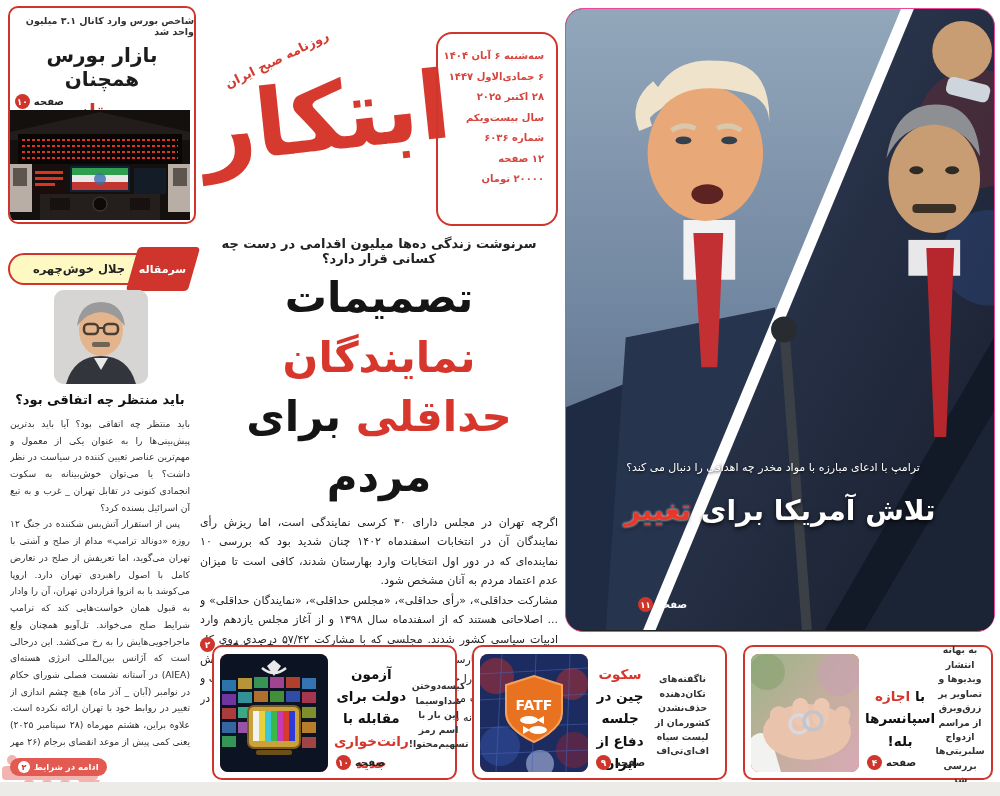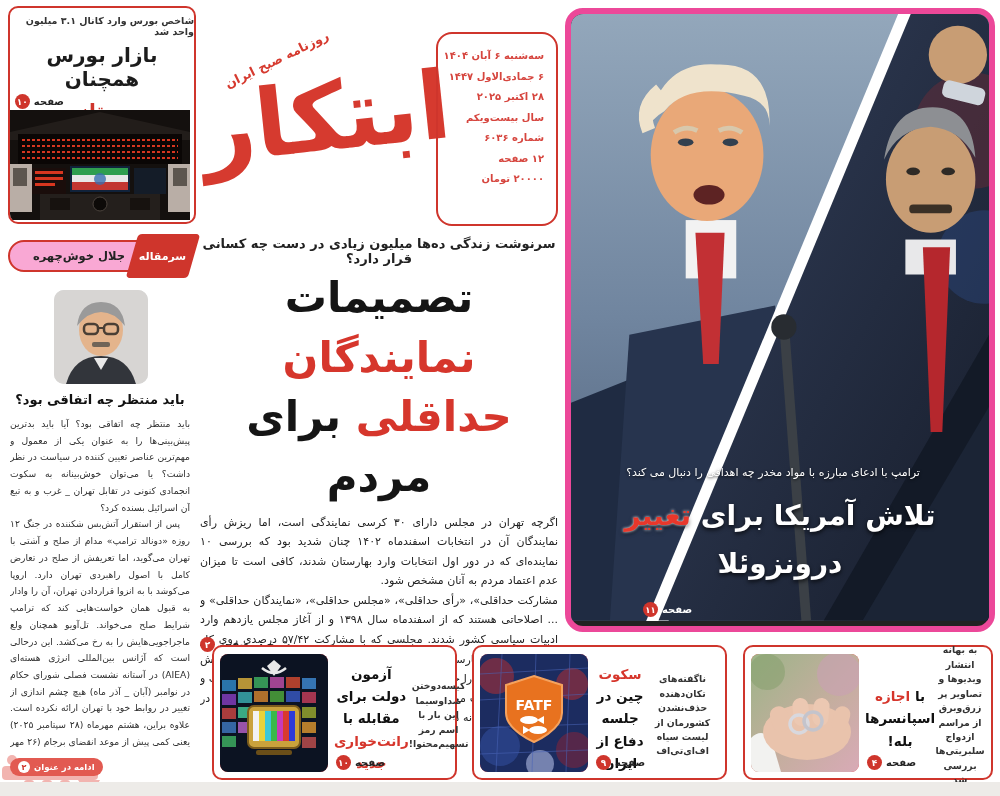--- a/index.html
+++ b/index.html
@@ -33,35 +33,35 @@
   .logo{position:absolute;left:0;top:18px;width:255px;height:190px;display:flex;align-items:center;justify-content:center;
       font-size:94px;font-weight:bold;color:#d63a2f;transform:rotate(-6deg);white-space:nowrap;direction:rtl;}
   .tagline{position:absolute;left:22px;top:48px;font-size:12.5px;font-weight:bold;color:#d63a2f;
       transform:rotate(-26deg);white-space:nowrap;direction:rtl;}
   .datebox{position:absolute;right:6px;top:28px;width:122px;height:194px;border:2px solid var(--red);
       border-radius:16px;padding:12px 12px 16px 6px;direction:rtl;}
   .datebox div{font-size:10px;font-weight:bold;color:#d6453e;line-height:2.05;white-space:nowrap;}
 
   
   .photo-box{position:absolute;left:565px;top:8px;width:430px;height:624px;border-radius:18px;
-      overflow:hidden;border:6px solid #ec4899;background:#222;}
+      overflow:hidden;border:1px solid #ec4899;background:#222;}
   .photo-box svg{position:absolute;inset:0;}
   .photo-kicker{position:absolute;left:0;right:14px;top:452px;text-align:center;font-size:11px;color:#fff;
       text-shadow:0 1px 3px rgba(0,0,0,.8);direction:rtl;}
   .photo-h{position:absolute;left:0;right:0;top:478px;text-align:center;font-size:28px;font-weight:bold;
       color:#fff;direction:rtl;line-height:1.7;text-shadow:0 2px 4px rgba(0,0,0,.75);}
   .photo-h .red{color:#e8372b;text-shadow:0 0 3px #fff,0 2px 4px rgba(0,0,0,.6);}
   .photo-badge{position:absolute;left:72px;top:588px;display:flex;align-items:center;gap:4px;direction:rtl;}
   .photo-badge .lbl{font-size:10px;color:#fff;font-weight:bold;}
   .photo-badge .num{width:15px;height:15px;border-radius:50%;background:var(--red);color:#fff;font-size:8.5px;
       font-weight:bold;display:flex;align-items:center;justify-content:center;}
 
   
   .editorial{position:absolute;left:8px;top:240px;width:184px;height:556px;}
-  .ed-header{position:relative;height:32px;border:2px solid var(--red);border-radius:16px;background:#f9a8d4;}
+  .ed-header{position:relative;height:32px;border:2px solid var(--red);border-radius:16px;background:#fef9c3;margin-top:13px;}
   .ed-author{position:absolute;left:14px;right:56px;top:0;bottom:0;display:flex;align-items:center;
       justify-content:center;font-size:11.5px;font-weight:bold;color:#222;direction:rtl;}
   .ed-tab{position:absolute;right:-4px;top:-8px;width:62px;height:44px;background:var(--red);
       transform:skewX(-16deg);border-radius:4px;display:flex;align-items:center;justify-content:center;}
   .ed-tab span{transform:skewX(16deg);color:#fff;font-size:11px;font-weight:bold;}
   .portrait{position:absolute;left:46px;top:50px;width:94px;height:94px;border-radius:10px;overflow:hidden;background:#d9d9d9;}
   .ed-title{position:absolute;left:0;right:0;top:152px;text-align:center;font-size:13px;font-weight:bold;
       color:#111;direction:rtl;}
   .ed-body{position:absolute;left:2px;right:2px;top:176px;height:336px;overflow:hidden;
       font-size:9.2px;line-height:1.82;color:var(--body);text-align:justify;direction:rtl;}
@@ -203,21 +203,20 @@
 
       <circle cx="398" cy="42" r="30" fill="#c89d74"></circle>
       <rect x="382" y="72" width="44" height="18" rx="6" fill="#cfd5dc" transform="rotate(14 404 81)"></rect>
 
       <line x1="242" y1="624" x2="220" y2="330" stroke="#3b4046" stroke-width="10"></line>
       <circle cx="219" cy="322" r="13" fill="#282c31"></circle>
     </svg>
     <div class="photo-kicker fa">ترامپ با ادعای مبارزه با مواد مخدر چه اهدافی را دنبال می کند؟</div>
     <div class="photo-h fa">
       <span>تلاش آمریکا برای </span><span class="red">تغییر</span><br>
-      <span>درونزوئلا</span>
     </div>
     <div class="photo-badge">
       <span class="lbl">صفحه</span>
       <span class="num">۱۱</span>
     </div>
   </div>
 
   <div class="editorial">
     <div class="ed-header">
       <div class="ed-author">جلال خوش‌چهره</div>
@@ -250,27 +249,27 @@
           <rect x="4" y="30" width="10" height="16" rx="3"></rect>
           <rect x="22" y="28" width="10" height="12" rx="3"></rect>
           <rect x="40" y="28" width="10" height="12" rx="3"></rect>
           <rect x="58" y="28" width="10" height="12" rx="3"></rect>
           <polygon points="76,28 98,28 88,46"></polygon>
           <circle cx="10" cy="8" r="5"></circle>
         </g>
       </svg>
     </div>
     <div class="continue-badge">
-      <span class="lbl">ادامه در عنوان</span>
+      <span class="lbl">ادامه در شرایط</span>
       <span class="num">۲</span>
     </div>
   </div>
 
   <div class="lead">
-    <div class="lead-kicker">سرنوشت زندگی ده‌ها میلیون زیادی در دست چه کسانی قرار دارد؟</div>
+    <div class="lead-kicker">سرنوشت زندگی ده‌ها میلیون اقدامی در دست چه کسانی قرار دارد؟</div>
     <div class="lead-h">
       <span class="blk">تصمیمات </span><span class="red">نمایندگان</span><br>
       <span class="red">حداقلی </span><span class="blk">برای مردم</span>
     </div>
     <div class="lead-body">
       <p>اگرچه تهران در مجلس دارای ۳۰ کرسی نمایندگی است، اما ریزش رأی نمایندگان آن در انتخابات اسفندماه ۱۴۰۲ چنان شدید بود که بررسی ۱۰ نماینده‌ای که در دور اول انتخابات وارد بهارستان شدند، کافی است تا میزان عدم اعتماد مردم به آنان مشخص شود.</p>
       <p>مشارکت حداقلی»، «رأی حداقلی»، «مجلس حداقلی»، «نمایندگان حداقلی» و ... اصلاحاتی هستند که از اسفندماه سال ۱۳۹۸ و از آغاز مجلس یازدهم وارد ادبیات سیاسی کشور شدند. مجلسی که با مشارکت ۵۷/۴۲ درصدی روی کار آمد و در مسیر چهارساله‌ی حرکتش، با برخی تصمیمات جنجال‌برانگیز، پیوندش با «حداقلی» بودن را حفظ کرد. روند کاهش مشارکت در انتخابات ادامه یافت و با برگزاری انتخابات مجلس دوازدهم در سال ۱۴۰۲، کمترین میزان مشارکت در تمام ادوار دوازده‌گانه مجلس ثبت شد.</p>
       <p>در واقع، آنگونه که وزارت کشور دولت سیزدهم اعلام کرده بود، واجدان شرایط شرکت در انتخابات اسفندماه سال ۱۴۰۲، ۶۱ میلیون و ۱۷۲ هزار و ۲۹۸ نفر بودند که ۳۰ میلیون و ۹۴۵ هزار و ۱۳۳ نفر از آن‌ها مرد و ۳۰ میلیون و ۲۲۷ هزار و ۱۶۵ نفر زن از مجموع واجدان شرایط را تشکیل می‌دادند. از این تعداد، ۲۵ میلیون نفر پای صندوق‌های رأی حضور یافتند و در نهایت مجلسی با میزان مشارکت ۴۱ درصد شکل گرفت. اما فارغ از پایین بودن میزان مشارکت در انتخابات، آنچه حائز اهمیت است، تصمیمات جنجالی این نمایندگان برای اکثریت مردم است؛ تصمیماتی که گاه با مخالفت‌های زیادی از سوی مقامات ارشد کشور همراه بوده است، اما گویی گوش شنوایی برای شنیدن انتقادات از سوی نمایندگان وجود ندارد.</p>
     </div>
     <div class="page-badge lead-note">

